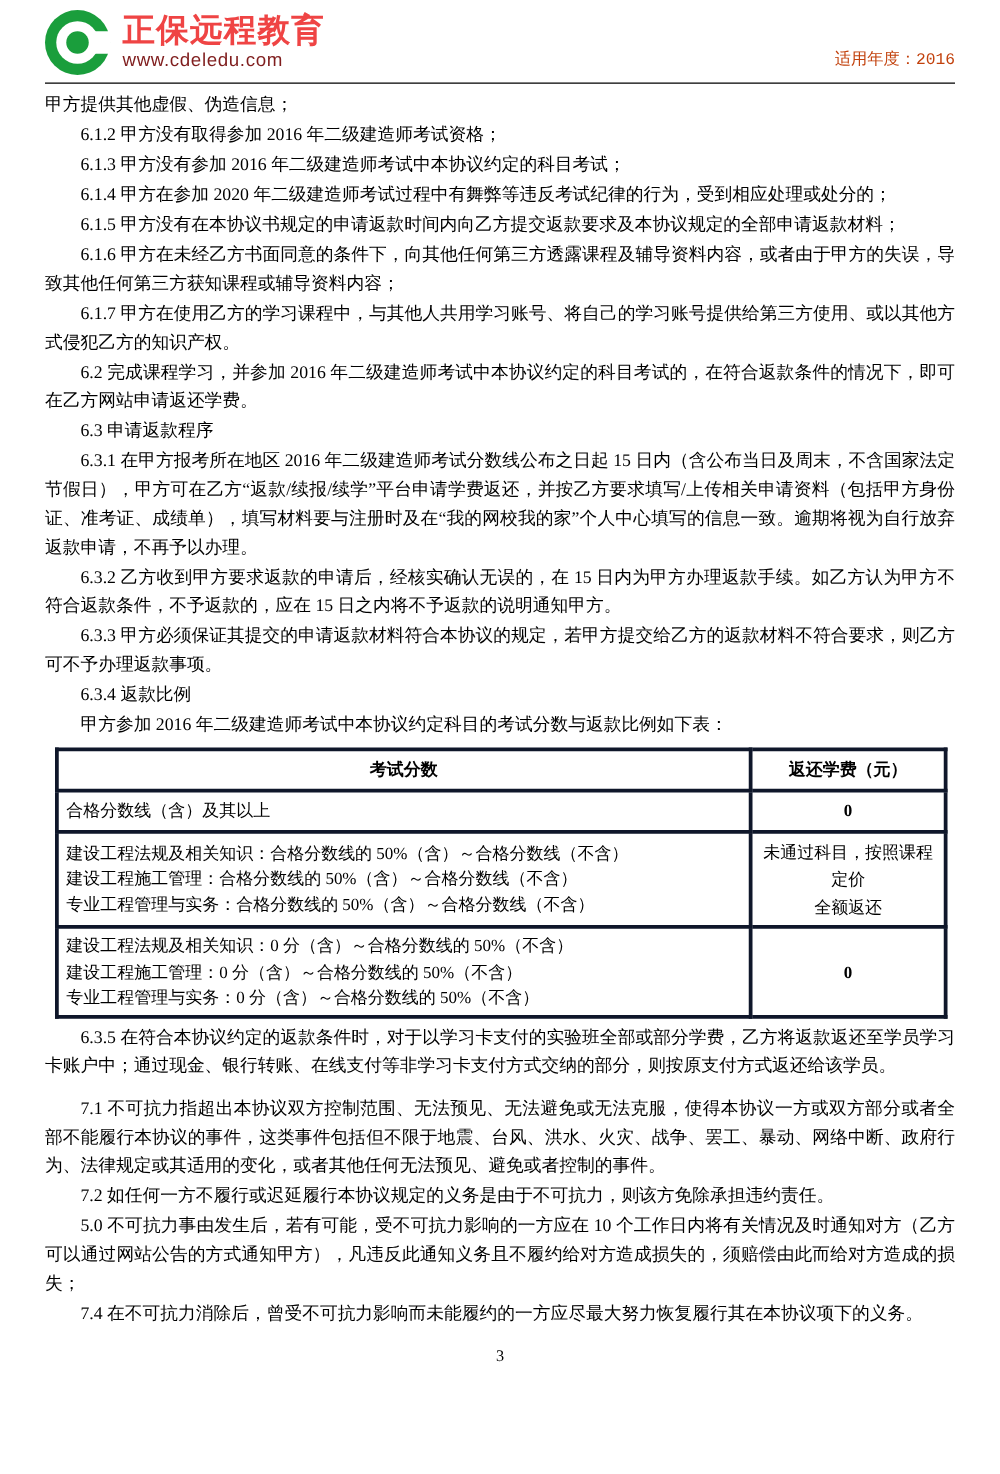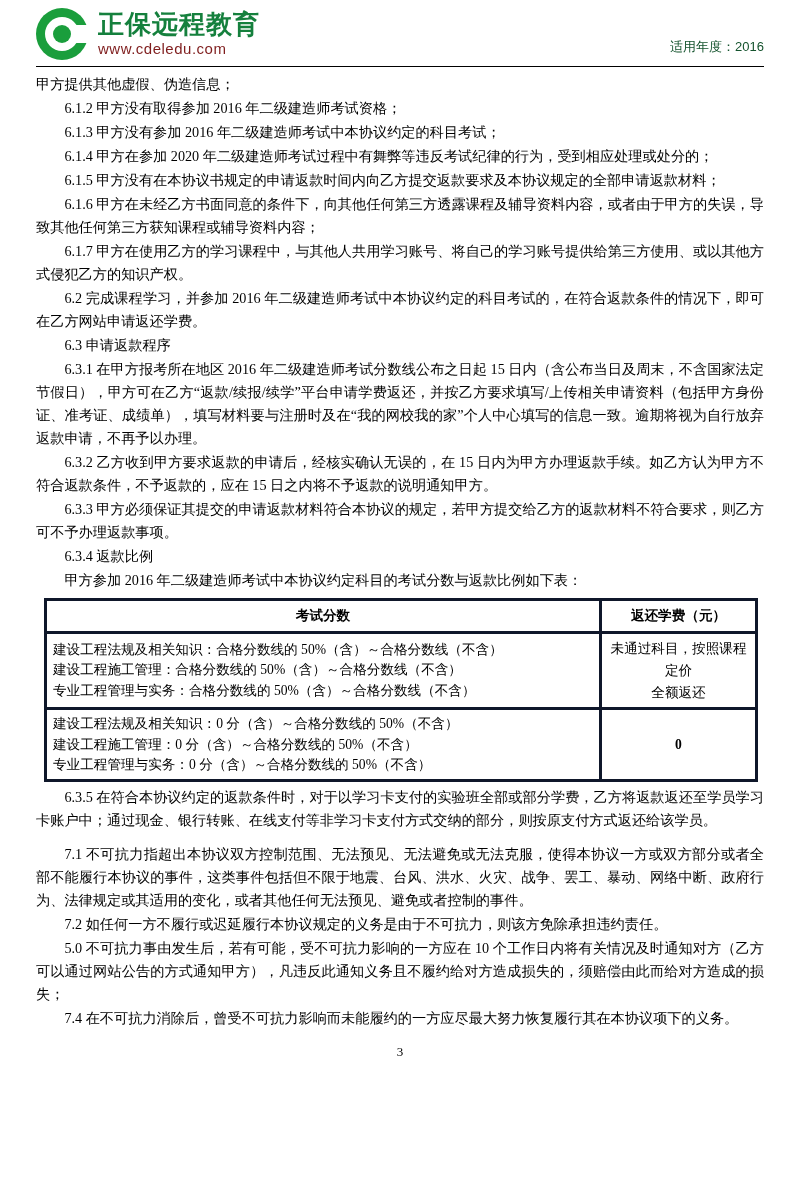--- a/index.html
+++ b/index.html
@@ -75,34 +75,34 @@
   .brand-text {
     display: flex;
     flex-direction: column;
     justify-content: center;
     line-height: 1.1;
   }
   .brand-name {
     font-family: "Liberation Sans", sans-serif;
     font-size: 26px;
     font-weight: bold;
-    color: #15803d;
+    color: #ef4444;
     letter-spacing: 1px;
   }
   .brand-url {
     font-family: "Liberation Sans", sans-serif;
     font-size: 15px;
     color: #7f1d1d;
     letter-spacing: 0.5px;
     margin-top: 2px;
   }
   .header-right {
-    font-family: Liberation Sans, sans-serif;
+    font-family: Liberation Mono, monospace;
     font-size: 13px;
-    color: #14532d;
+    color: #c2410c;
     align-self: flex-end;
     padding-bottom: 4px;
     white-space: nowrap;
   }
   .rule {
     border: none;
     border-top: 1px solid #000000;
     margin: 2px 0 6px 0;
   }
   
@@ -205,20 +205,26 @@
     <table class="fee">
       <thead>
         <tr>
           <th style="width: 540px;">考试分数</th>
           <th>返还学费（元）</th>
         </tr>
       </thead>
       <tbody>
         <tr>
           <td>
+            <div class="sub-line">合格分数线（含）及其以上</div>
+          </td>
+          <td class="bold-center">0</td>
+        </tr>
+        <tr>
+          <td>
             <div class="sub-line">建设工程法规及相关知识：合格分数线的 50%（含）～合格分数线（不含）</div>
             <div class="sub-line">建设工程施工管理：合格分数线的 50%（含）～合格分数线（不含）</div>
             <div class="sub-line">专业工程管理与实务：合格分数线的 50%（含）～合格分数线（不含）</div>
           </td>
           <td class="refund-note">
             <div>未通过科目，按照课程定价</div>
             <div style="font-weight:normal;">全额返还</div>
           </td>
         </tr>
         <tr>

